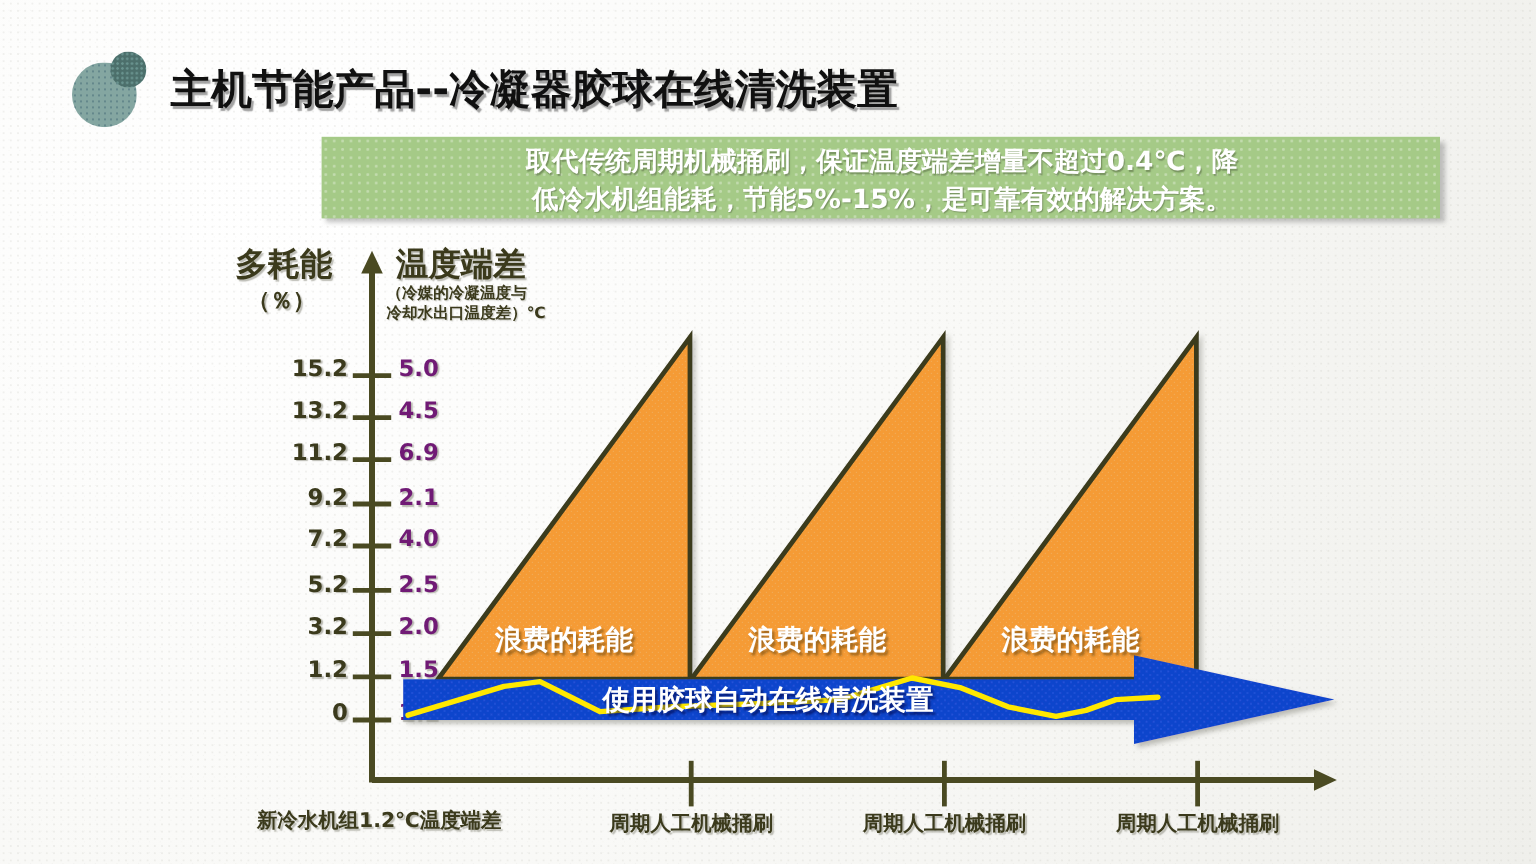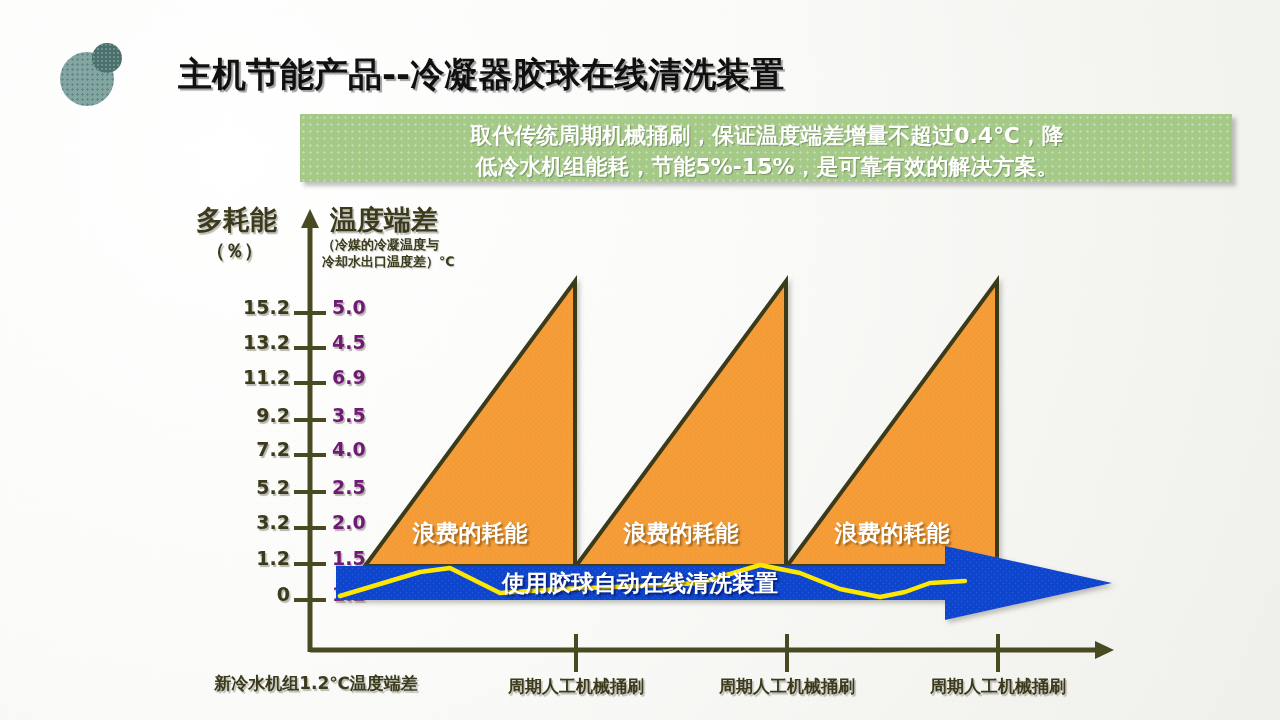--- a/index.html
+++ b/index.html
@@ -38,33 +38,31 @@
     background-image:radial-gradient(rgba(140,190,185,.45) 1px, transparent 1.2px);
     background-size:4px 4px;
   }
 
   
   .title{
     position:absolute;left:142px;top:52px;
     font-size:34px;font-weight:bold;letter-spacing:0px;
     color:#101010;white-space:nowrap;
     text-shadow:2px 2px 1px rgba(130,130,130,.75);
-    margin-left:36px;
   }
 
   
   .banner{
     position:absolute;left:268px;top:114px;width:932px;height:68px;
     background:#a5ca87;
     background-image:radial-gradient(rgba(255,255,255,.32) 1px, transparent 1.3px);
     background-size:7px 7px;
     box-shadow:4px 4px 4px rgba(120,120,120,.45);
     box-sizing:border-box;
     padding:6px 14px 0 16px;
-    margin-left:32px;
   }
   .banner p{
     margin:0;color:#ffffff;font-size:22px;font-weight:bold;line-height:31px;
     text-shadow:1px 1px 1px rgba(90,110,70,.6);
     text-align:center;
   }
   .ax-title-left{
     position:absolute;left:196px;top:202px;font-size:27px;font-weight:bold;
     color:#3b3a1c;text-shadow:1.5px 1.5px 1px rgba(160,160,150,.7);white-space:nowrap;
   }
@@ -138,21 +136,21 @@
   <div class="tick-left" style="left:216px;top:404px;">9.2</div>
   <div class="tick-left" style="left:216px;top:438px;">7.2</div>
   <div class="tick-left" style="left:216px;top:476px;">5.2</div>
   <div class="tick-left" style="left:216px;top:511px;">3.2</div>
   <div class="tick-left" style="left:216px;top:547px;">1.2</div>
   <div class="tick-left" style="left:216px;top:583px;">0</div>
 
   <div class="tick-right" style="left:332px;top:296px;">5.0</div>
   <div class="tick-right" style="left:332px;top:331px;">4.5</div>
   <div class="tick-right" style="left:332px;top:366px;">6.9</div>
-  <div class="tick-right" style="left:332px;top:404px;">3.5</div>
+  <div class="tick-right" style="left:332px;top:404px;">2.1</div>
   <div class="tick-right" style="left:332px;top:438px;">4.0</div>
   <div class="tick-right" style="left:332px;top:476px;">2.5</div>
   <div class="tick-right" style="left:332px;top:511px;">2.0</div>
   <div class="tick-right" style="left:332px;top:547px;">1.5</div>
   <div class="tick-right" style="left:332px;top:583px;">1.2</div>
 
   <svg width="1280" height="720">
     <defs>
       <filter id="softShadow" x="-30%" y="-30%" width="180%" height="180%">
         <feDropShadow dx="3" dy="3" stdDeviation="2.4" flood-color="#8a8a82" flood-opacity="0.55"></feDropShadow>

